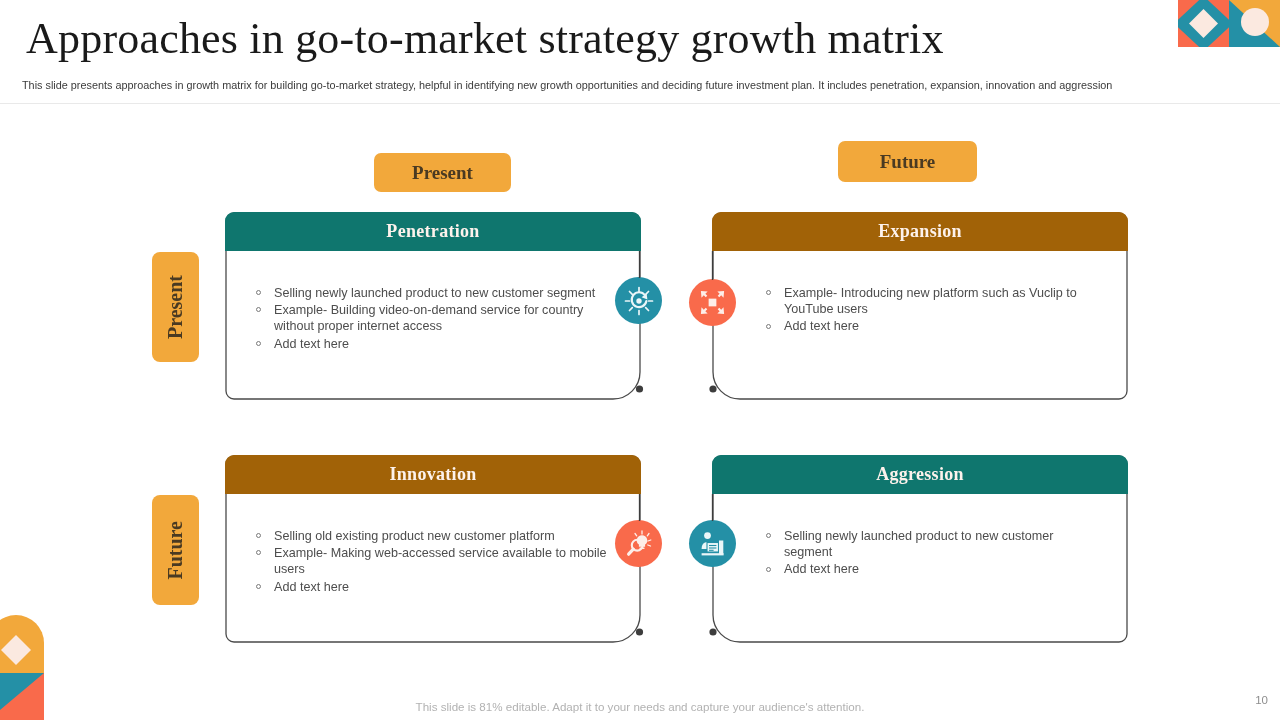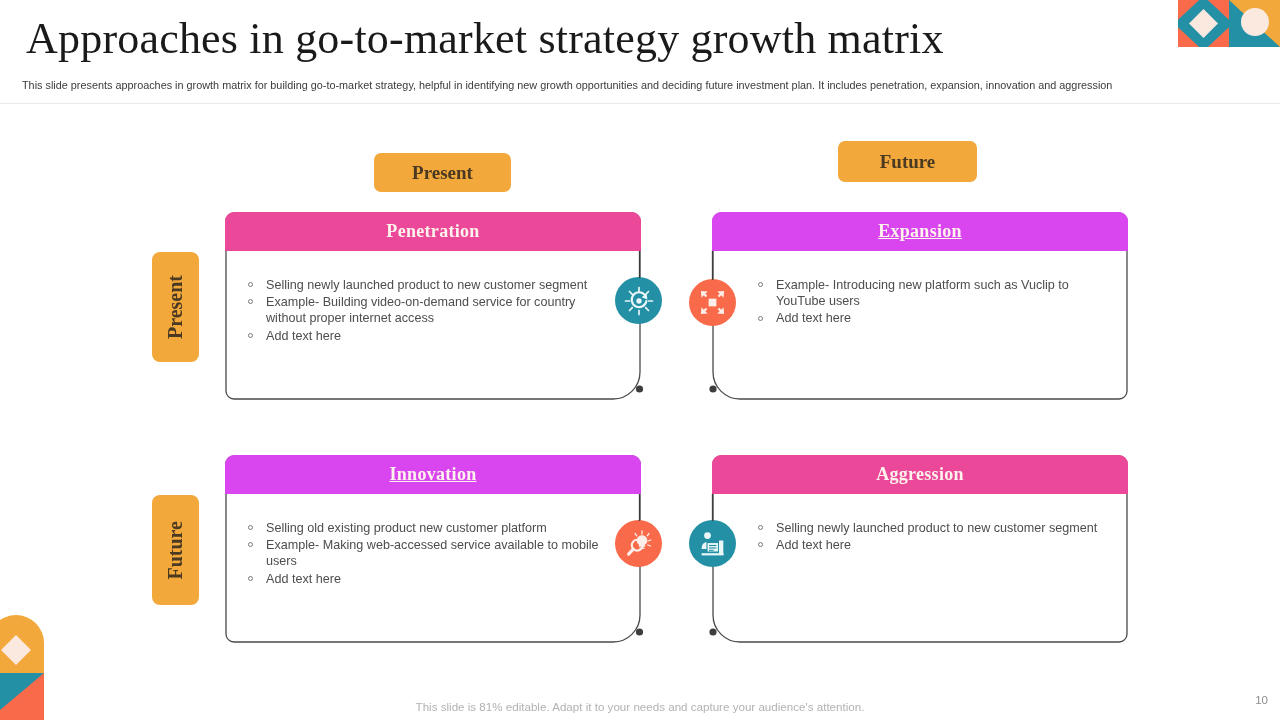--- a/index.html
+++ b/index.html
@@ -56,34 +56,34 @@
     position:absolute;left:0;top:0;width:100%;height:39px;
     border-radius:9px 9px 0 0;
     display:flex;align-items:center;justify-content:center;
     font-family:"Liberation Serif", serif;font-weight:bold;font-size:18px;
     color:#fdf2ec;letter-spacing:.3px;
   }
   .card-body{
     position:absolute;left:0;top:39px;width:100%;
     padding:26px 16px 10px 18px;box-sizing:border-box;
   }
-  .bullets{list-style:none;margin:0;padding:0;}
+  .bullets{list-style:none;margin:8px;padding:0;}
   .bullets li{
     position:relative;padding-left:23px;margin-bottom:1px;
     font-size:12.6px;line-height:16.2px;color:#4d4d4d;
   }
   .bullets li::before{
     content:"";position:absolute;left:5px;top:5.2px;
     width:5px;height:5px;border:1px solid #7a7a7a;border-radius:50%;
     box-sizing:border-box;
   }
 
   
-  .teal  .card-head{background:#ec4899;}
-  .coral .card-head{background:#d946ef;text-decoration:underline;}
+  .teal  .card-head{background:#0f766e;}
+  .coral .card-head{background:#a16207;}
 
   
   #card-penetration{left:225px;top:212px;width:416px;height:188px;}
   #card-expansion  {left:712px;top:212px;width:416px;height:188px;}
   #card-innovation {left:225px;top:455px;width:416px;height:188px;}
   #card-aggression {left:712px;top:455px;width:416px;height:188px;}
 
   #card-penetration .card-body,#card-innovation .card-body{padding-right:24px;}
   #card-expansion   .card-body,#card-aggression .card-body{padding-left:41px;padding-right:18px;}
 

